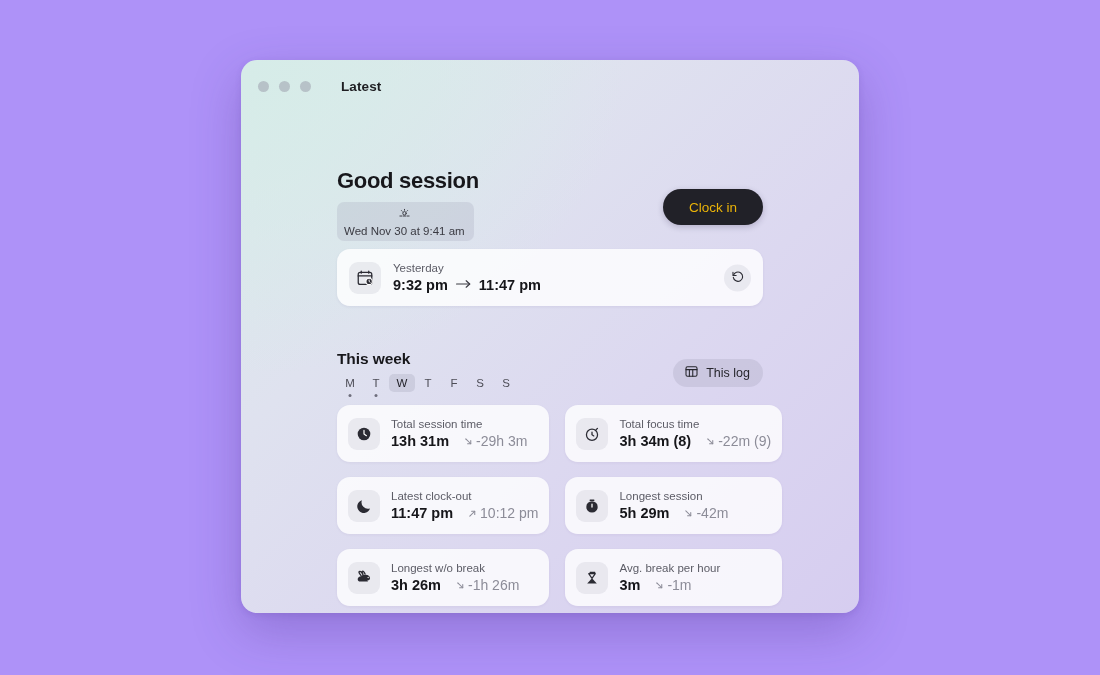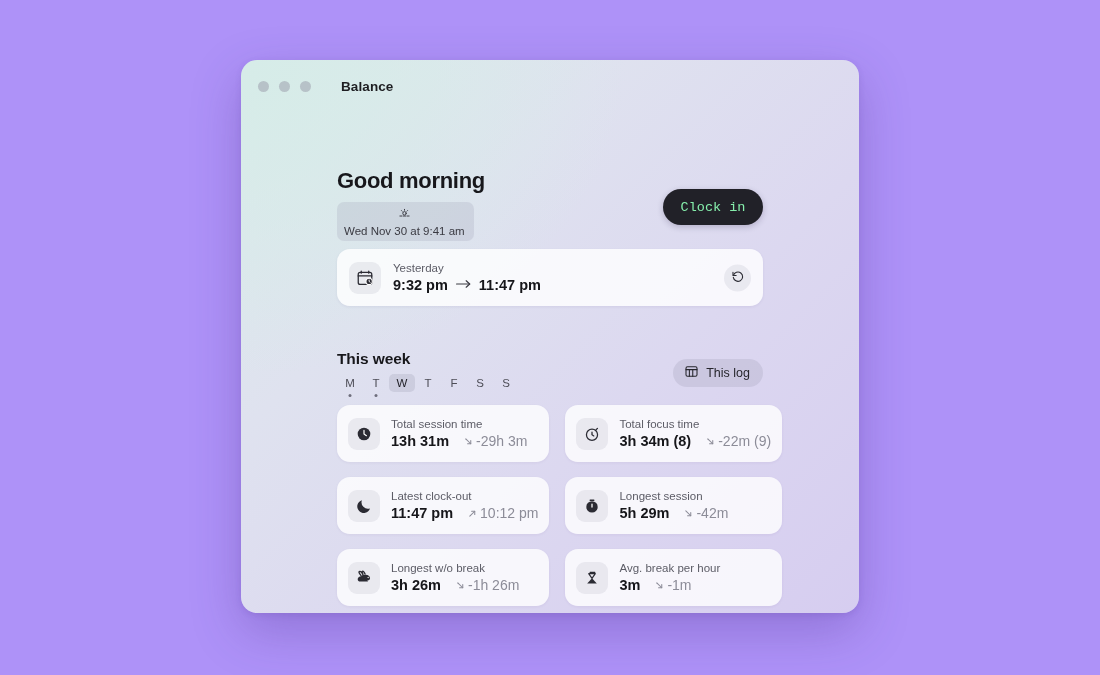--- a/index.html
+++ b/index.html
@@ -95,22 +95,22 @@
 
   .clock-btn {
     position: absolute;
     right: 0;
     top: 21px;
     width: 100px;
     height: 36px;
     border: none;
     border-radius: 18px;
     background: #212128;
-    color: #86efac;
-    font-family: Liberation Mono, monospace;
+    color: #eab308;
+    font-family: Liberation Sans, sans-serif;
     font-size: 13.5px;
     cursor: pointer;
     box-shadow: 0 2px 6px rgba(30,20,60,0.22);
   }
 
   
   .session-card {
     position: relative;
     margin-top: 19px;
     height: 57px;
@@ -269,27 +269,27 @@
 
 <div class="stage">
   <div class="window">
 
     <div class="titlebar">
       <div class="lights">
         <span class="light"></span>
         <span class="light"></span>
         <span class="light"></span>
       </div>
-      <div class="app-title">Balance</div>
+      <div class="app-title">Latest</div>
     </div>
 
     <div class="content">
 
       <div class="greet-row">
-        <div class="greeting">Good morning</div>
+        <div class="greeting">Good session</div>
         <div class="date-badge">
           <span>
             <svg width="13" height="13" viewBox="0 0 24 24" fill="none" stroke="#3a3a42" stroke-width="1.8" stroke-linecap="round">
               <circle cx="12" cy="13.5" r="3.2" fill="none"></circle>
               <path d="M12 6.2v1.6"></path>
               <path d="M6.4 8.4l1.1 1.1"></path>
               <path d="M17.6 8.4l-1.1 1.1"></path>
               <path d="M3.5 18.5h4"></path>
               <path d="M16.5 18.5h4"></path>
               <path d="M10 18.5h4"></path>

